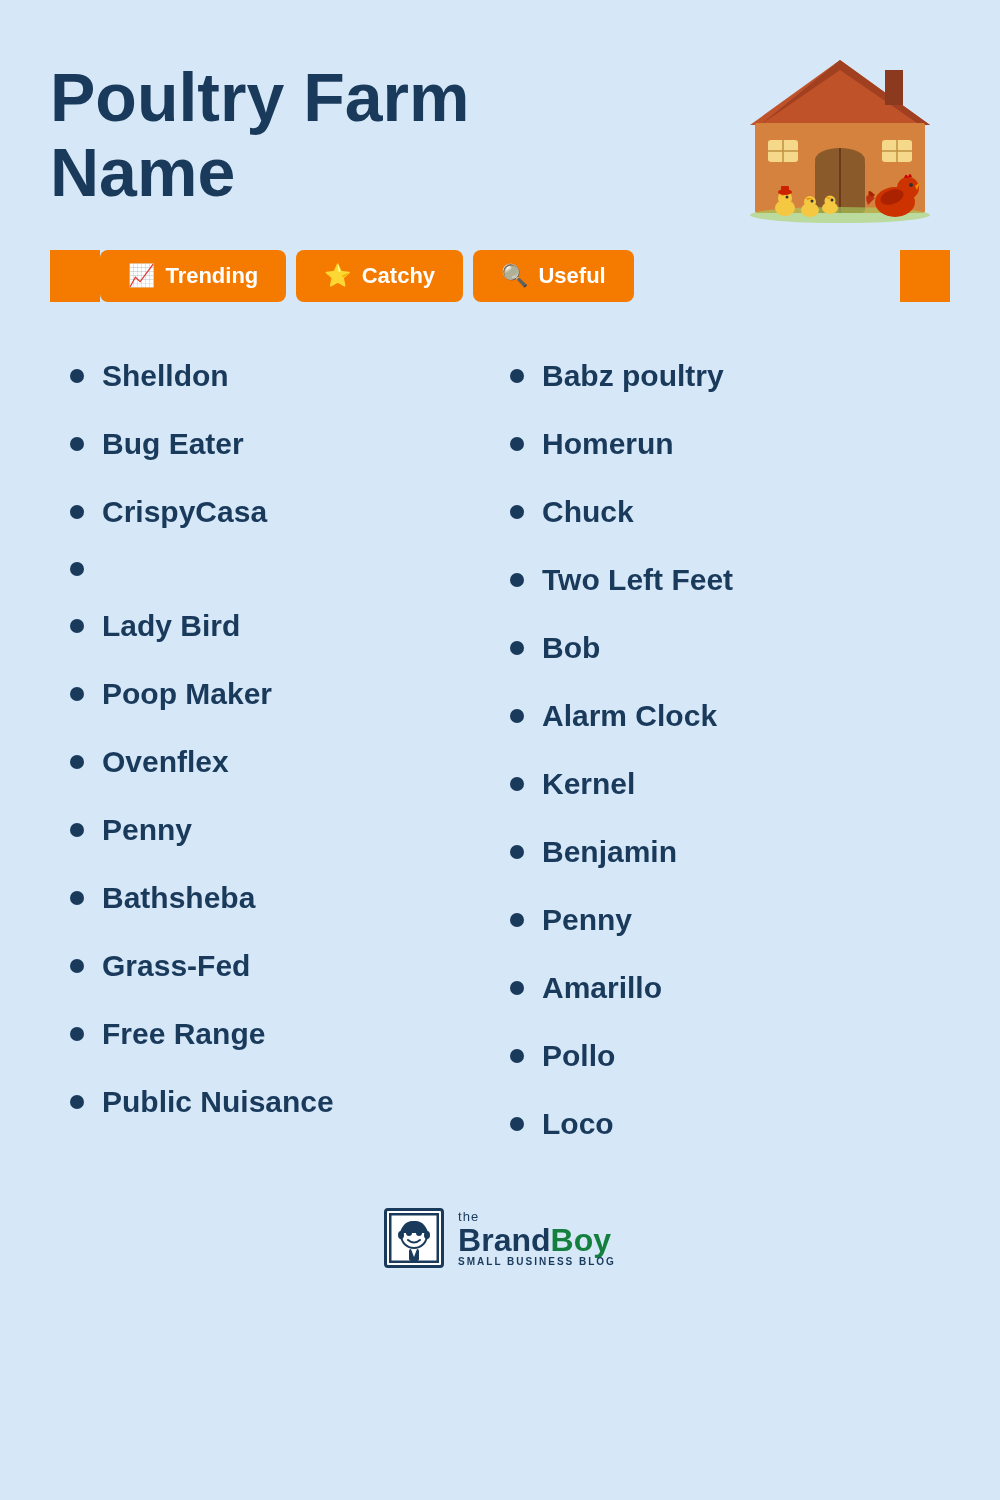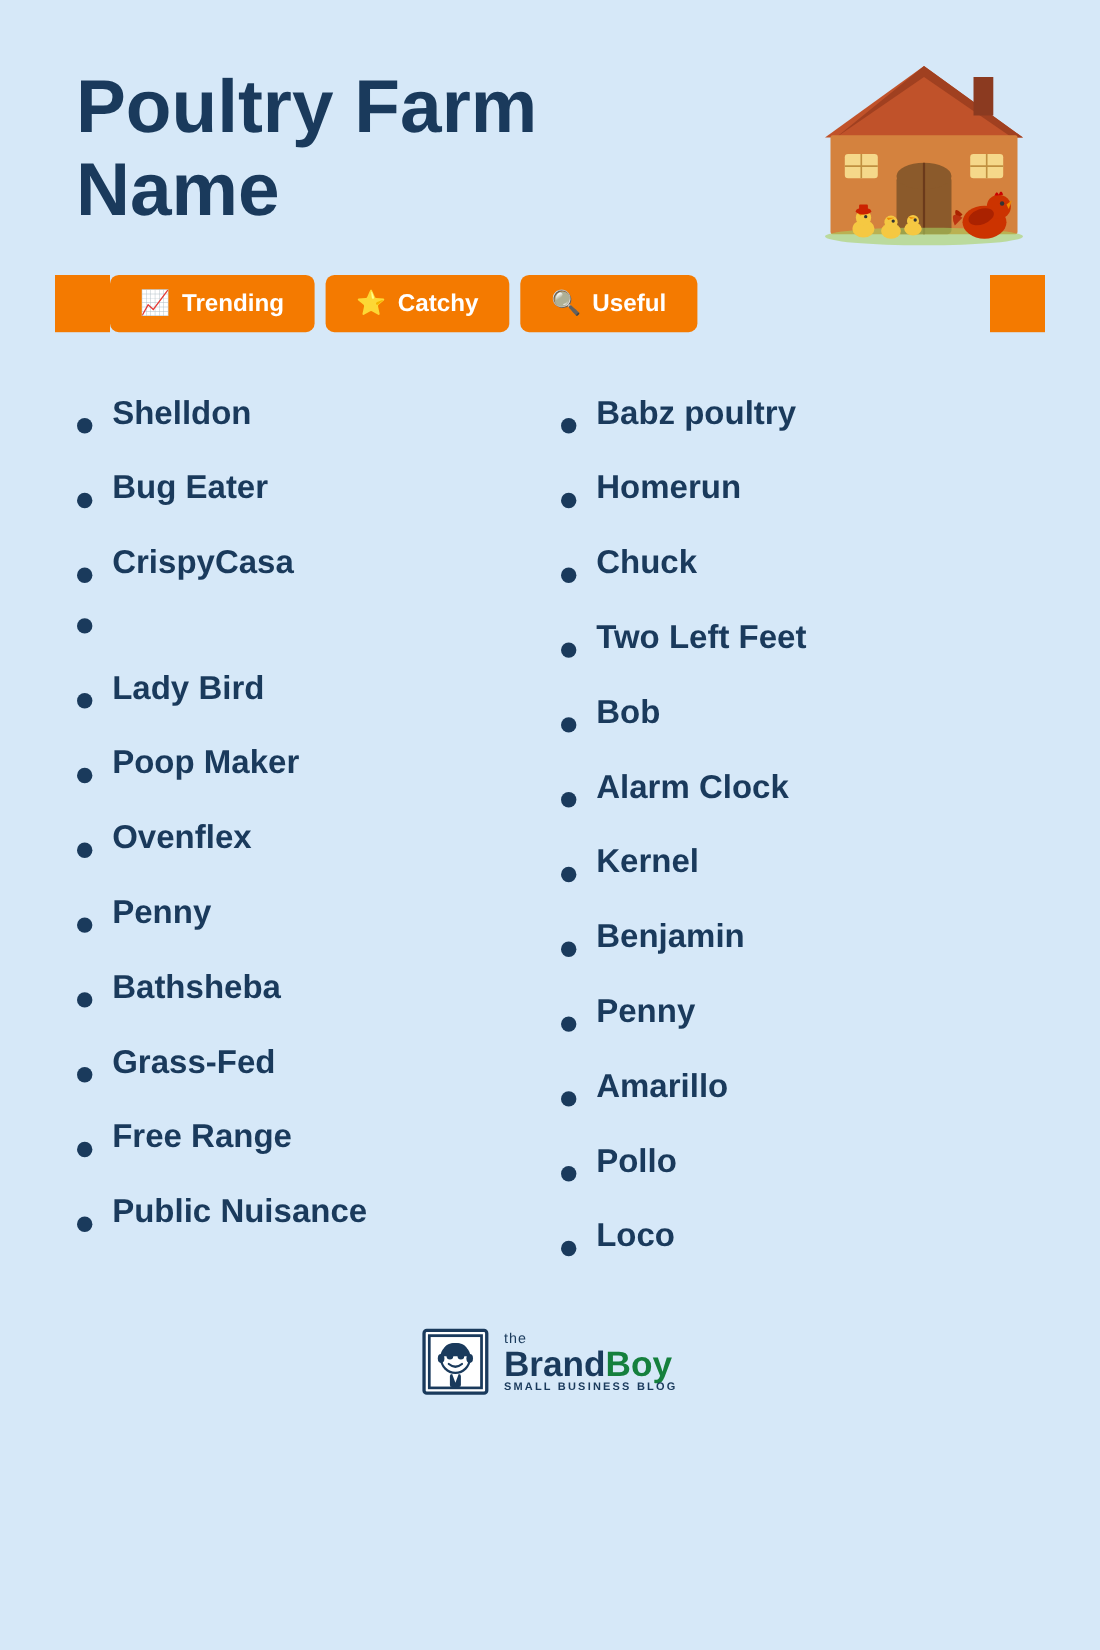--- a/index.html
+++ b/index.html
@@ -27,21 +27,20 @@
       margin-bottom: 20px;
     }
 
     .page-title {
       font-size: 68px;
       font-weight: 900;
       color: #1a3a5c;
       line-height: 1.1;
       max-width: 620px;
       padding-top: 20px;
-      margin-left: 19px;
     }
 
     .farm-illustration {
       width: 220px;
       height: 190px;
       flex-shrink: 0;
     }
 
     
     .barn-svg {
@@ -98,21 +97,21 @@
     }
 
     .names-column {
       display: flex;
       flex-direction: column;
       gap: 0;
     }
 
     .name-item {
       display: flex;
-      align-items: flex-end;
+      align-items: center;
       gap: 18px;
       padding: 16px 0;
     }
 
     .bullet {
       width: 14px;
       height: 14px;
       background-color: #1a3a5c;
       border-radius: 50%;
       flex-shrink: 0;

